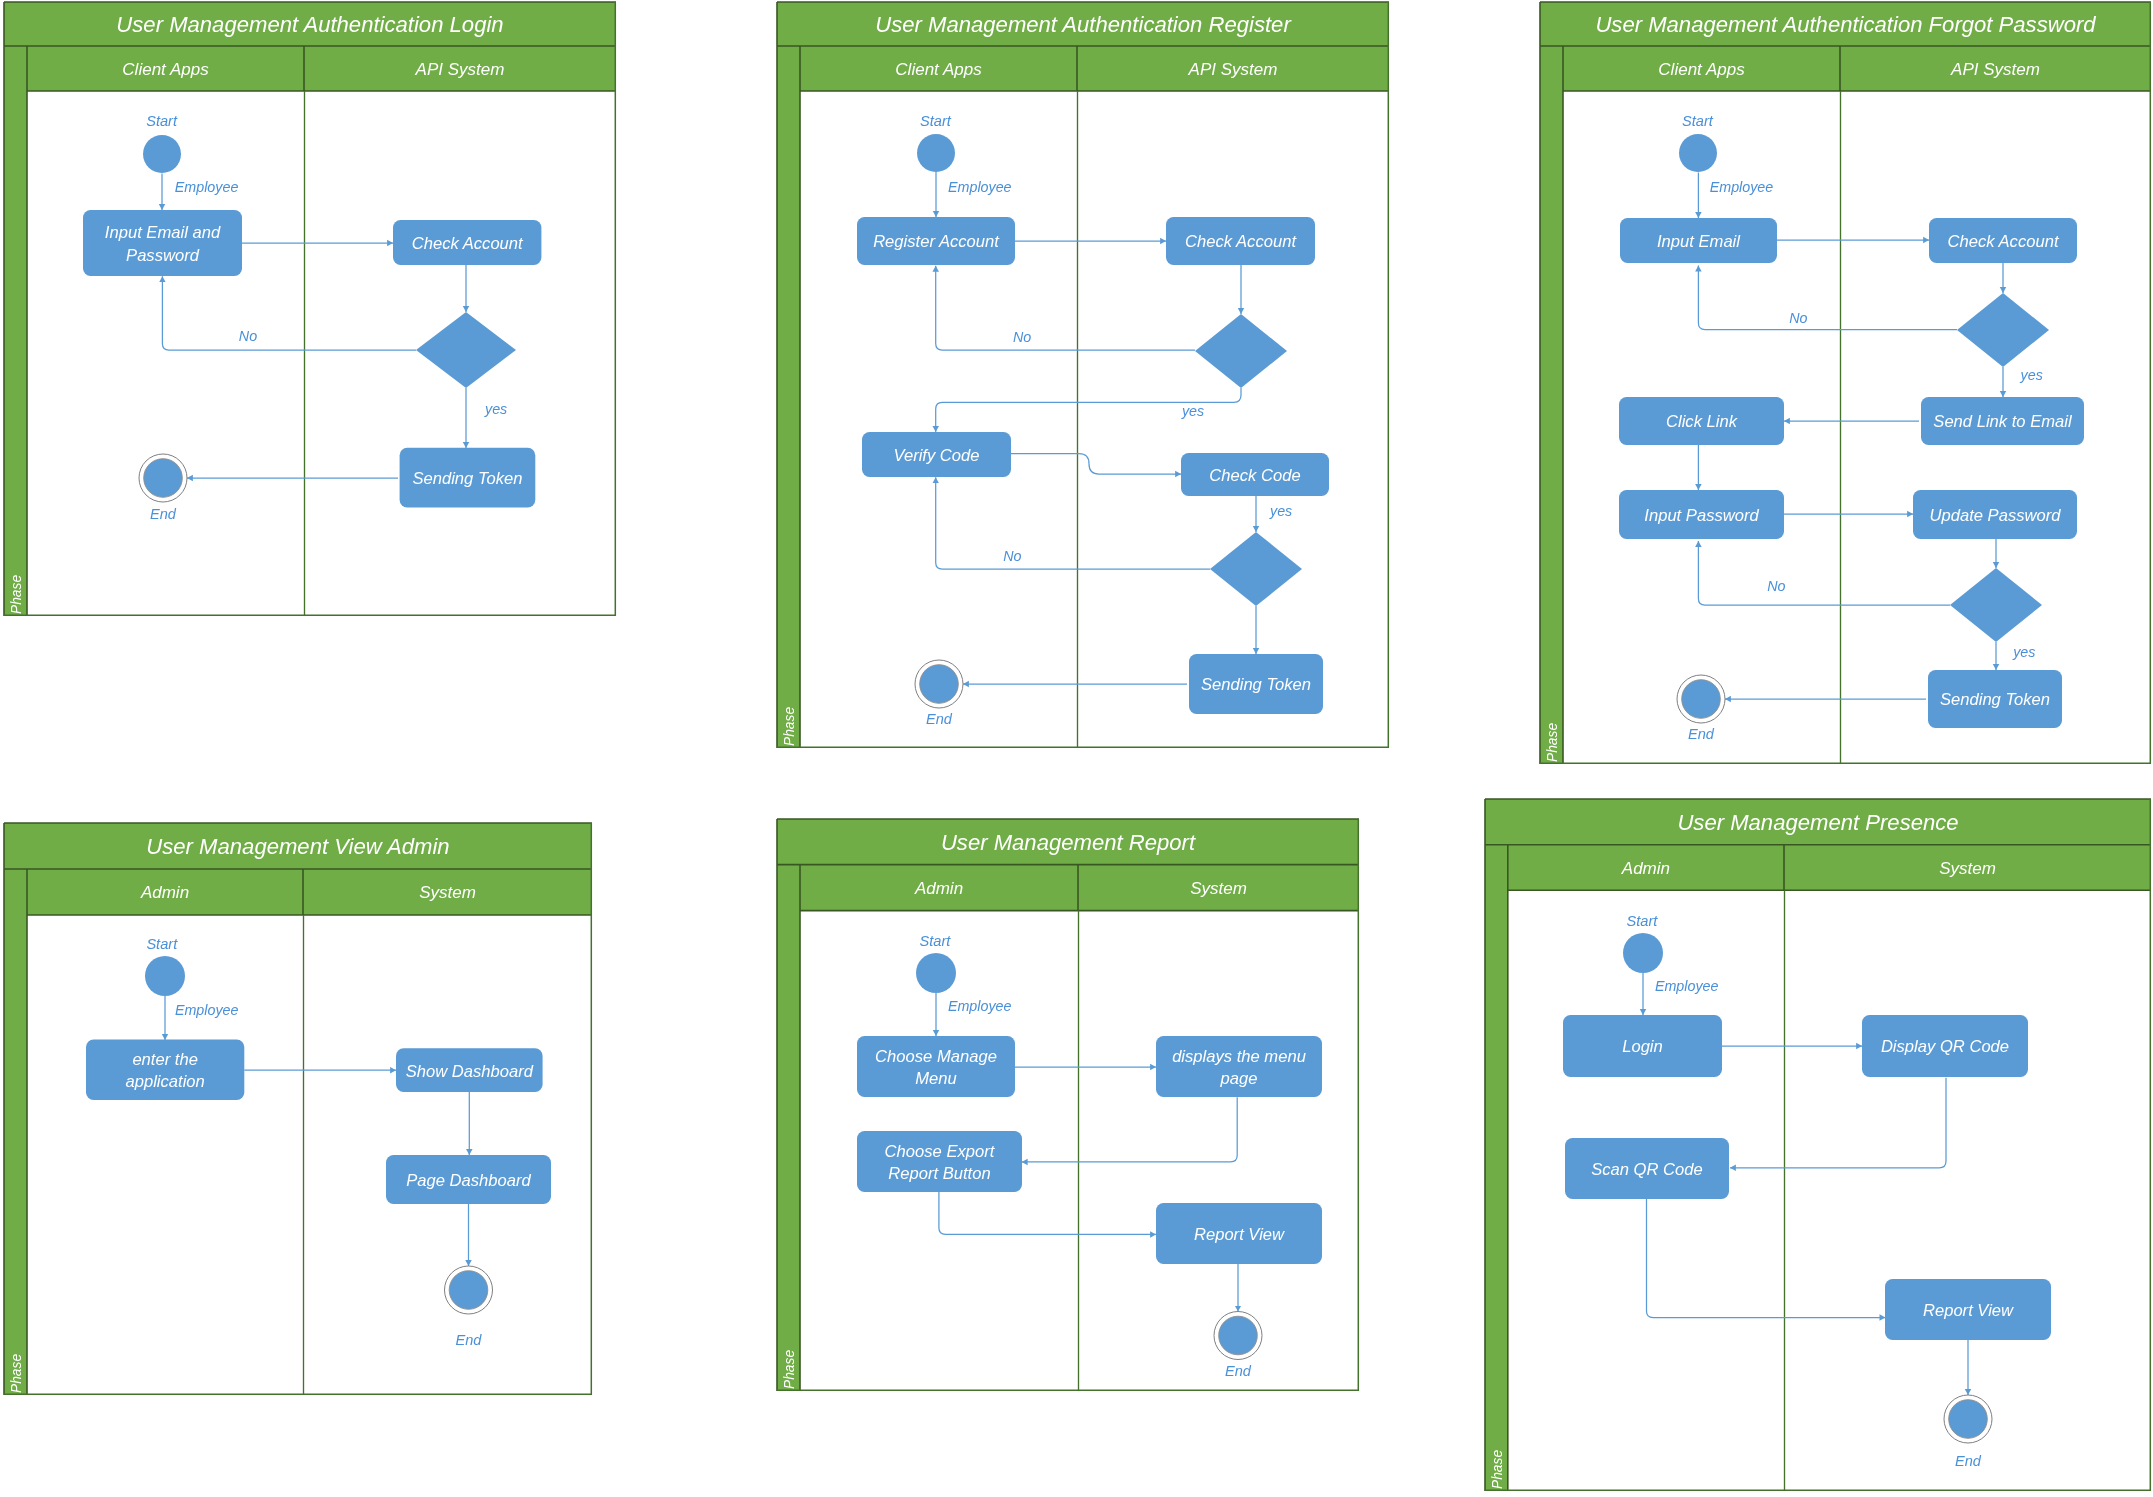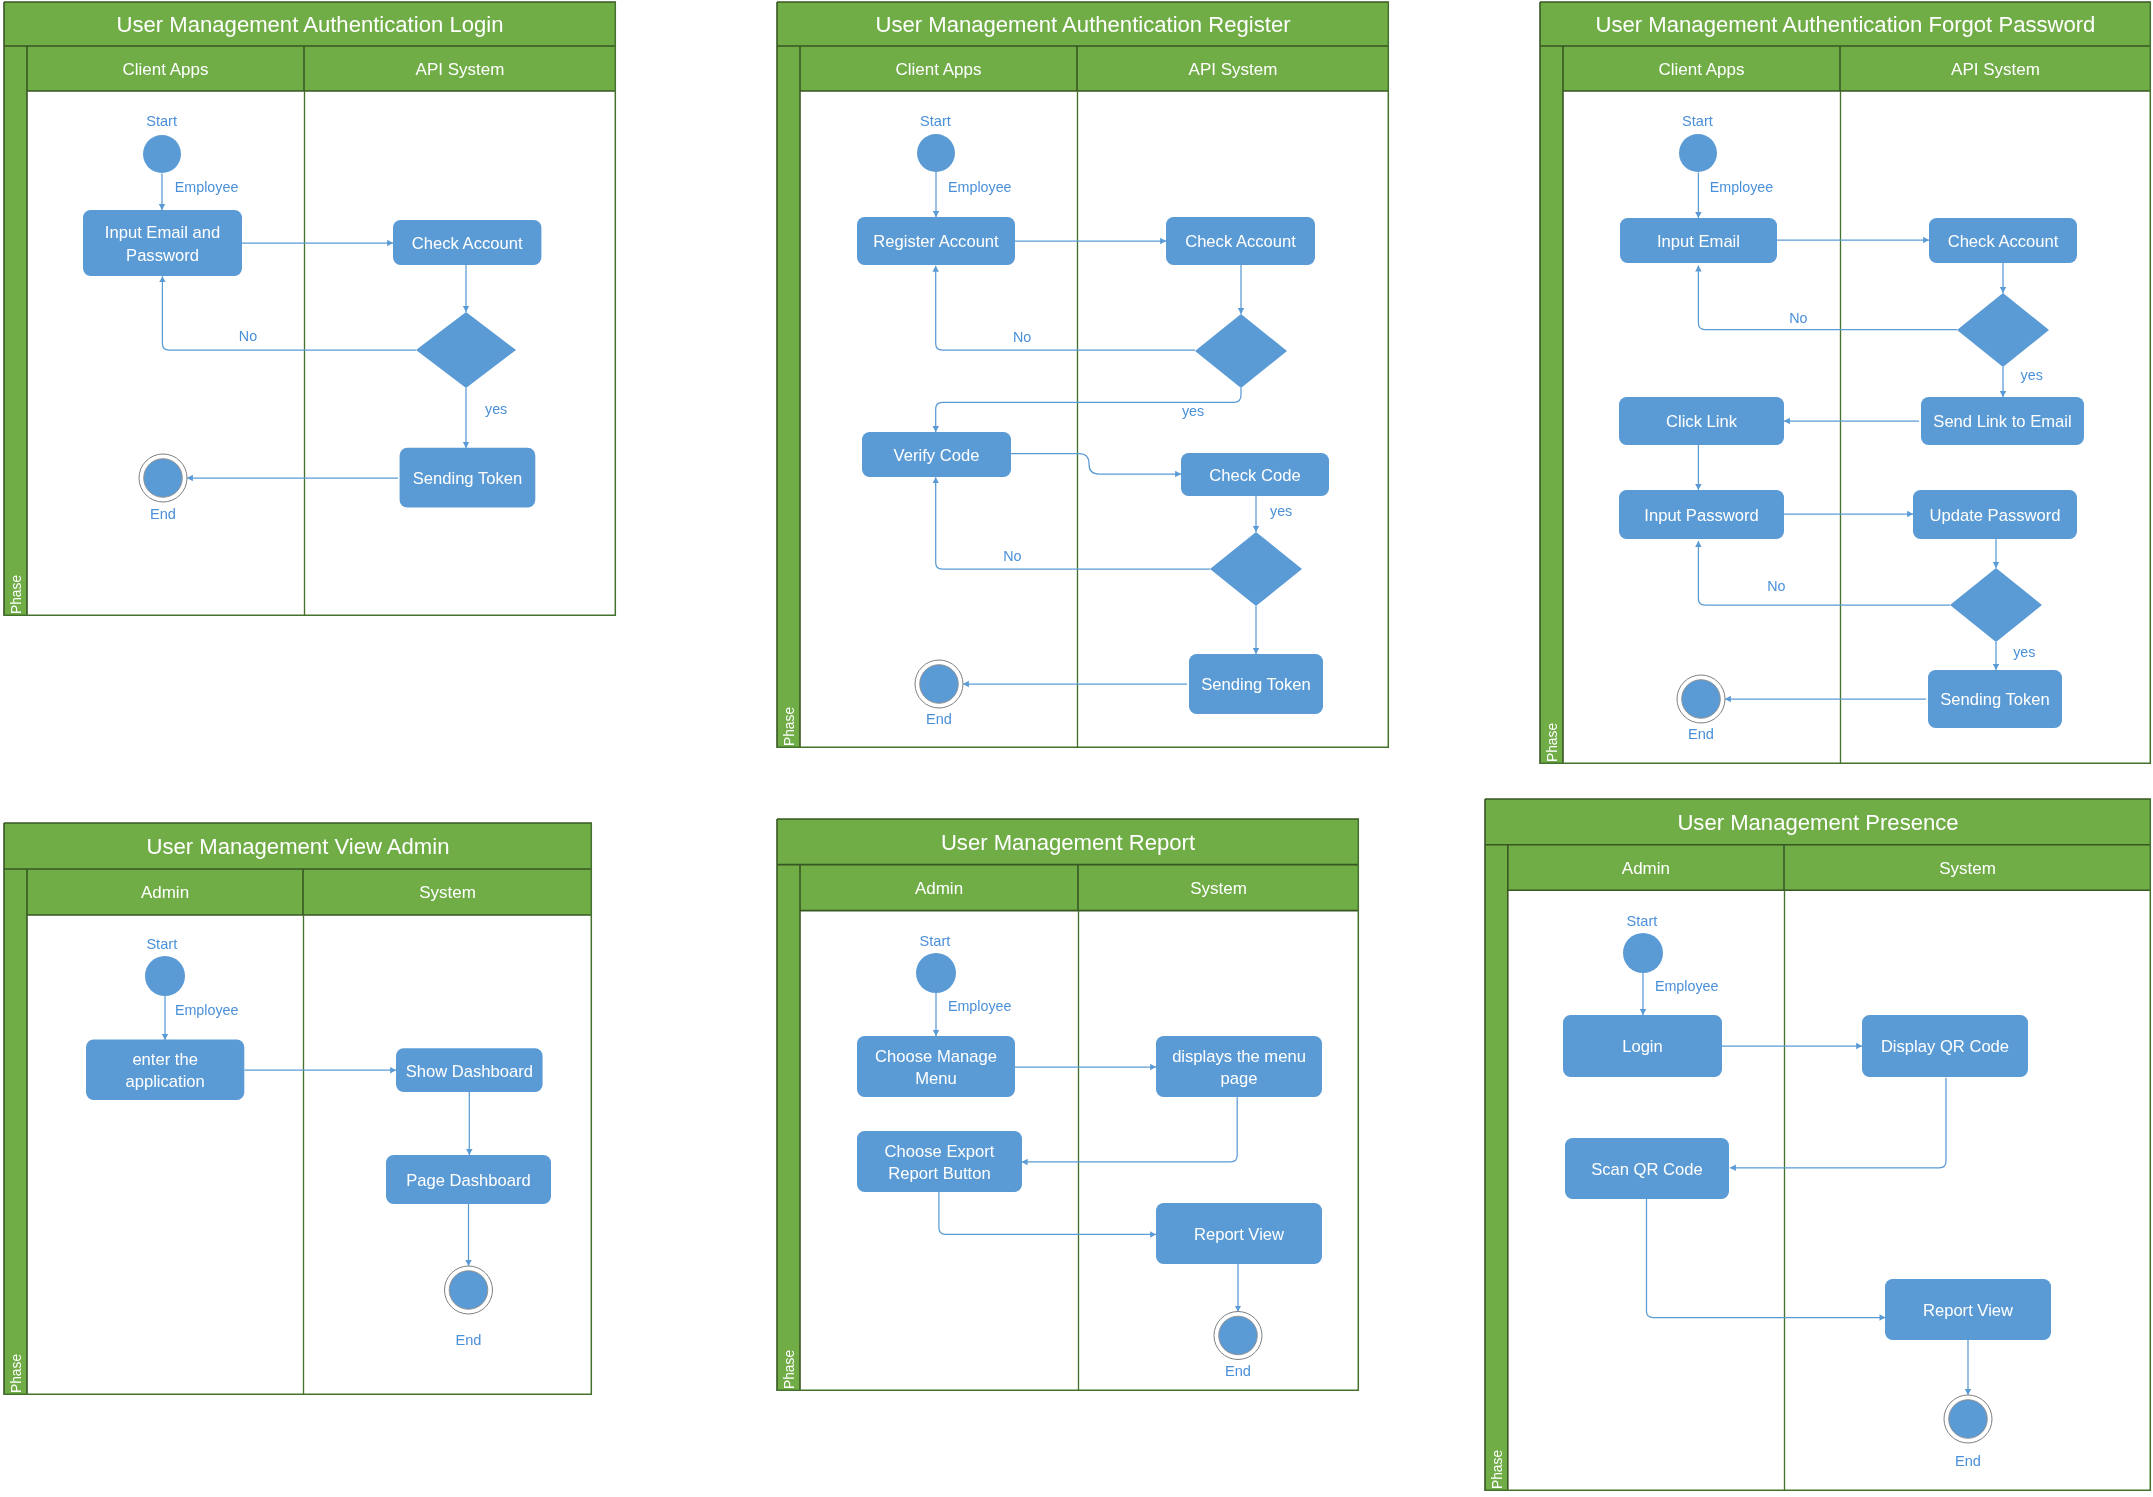--- a/index.html
+++ b/index.html
@@ -1,19 +1,19 @@
 <!DOCTYPE html>
 <html lang="en"><head>
 <meta charset="utf-8">
 <title>User Management Activity Diagrams</title>
 <style>
   html,body{margin:0;padding:0;background:#ffffff;}
   body{width:2153px;height:1497px;overflow:hidden;
        font-family:"Liberation Sans","DejaVu Sans",sans-serif;}
-  #stage{position:relative;width:1838px;height:1497px;}
+  #stage{position:relative;width:1838px;height:1497px;font-style:italic;}
   svg#sheet{position:absolute;left:0;top:0;width:2153px;height:1497px;display:block;}
   text{font-family:"Liberation Sans","DejaVu Sans",sans-serif;}
   .dg-title{font-size:22.1px;fill:#FFFFFF;}
   .lane-title{font-size:17px;fill:#FFFFFF;}
   .phase-title{font-size:13.8px;fill:#FFFFFF;}
   .node-label{font-size:16.6px;fill:#FFFFFF;}
   .edge-label{font-size:14.3px;fill:#4A90D9;}
   .term-label{font-size:14.6px;fill:#4A90D9;}
 </style>
 </head>

